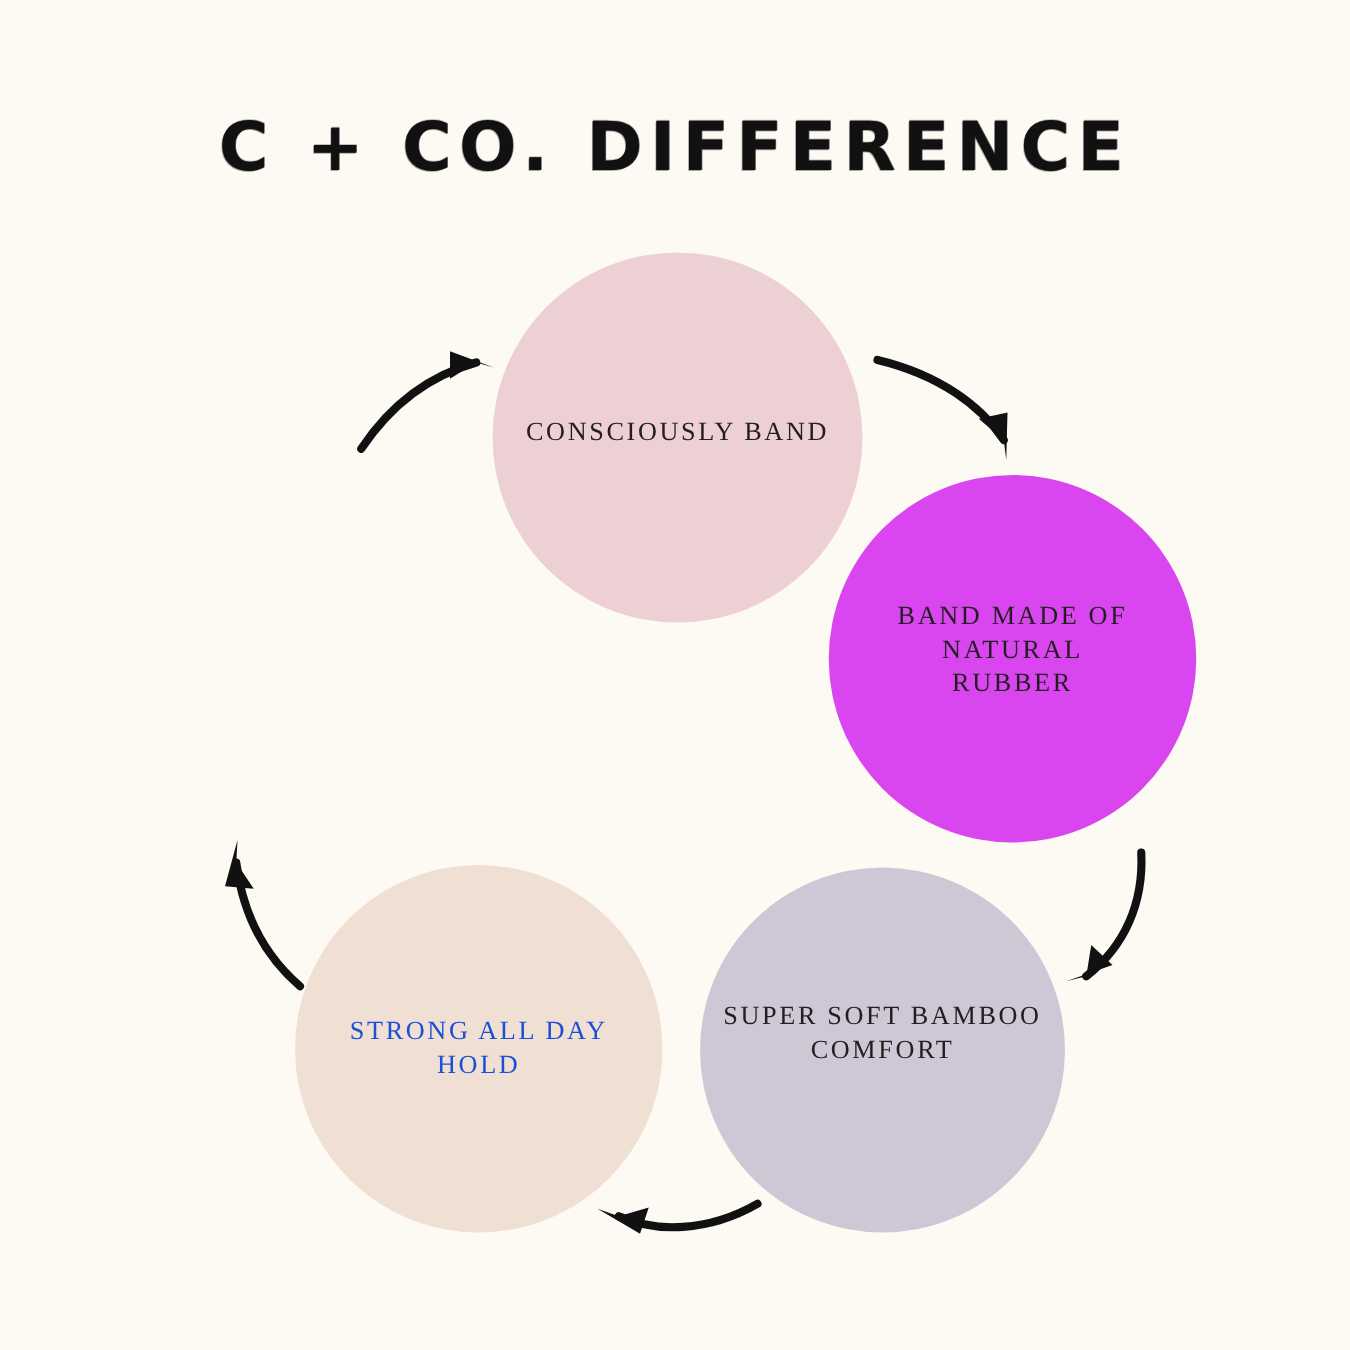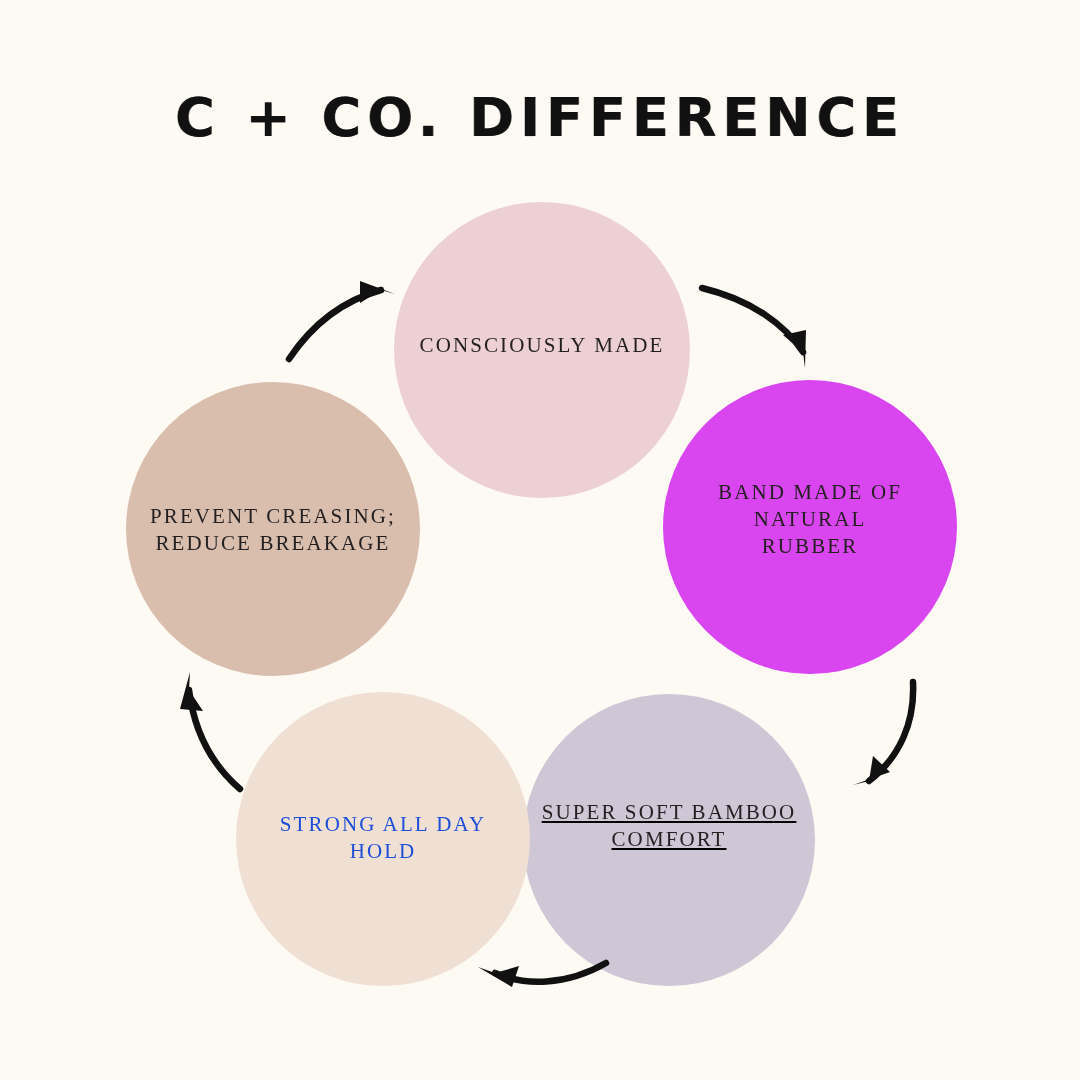--- a/index.html
+++ b/index.html
@@ -67,24 +67,23 @@
   #c-pink .label { transform: translateY(-5px); }
 
   #c-blue {
     left: 663px; top: 380px;
     width: 294px; height: 294px;
     background: #C5C9D2;
   }
   #c-blue .label { transform: translateY(-8px); }
 
   #c-lavender {
-    left: 523px; top: 694px;
+    left: 560px; top: 694px;
     width: 292px; height: 292px;
     background: #CFC6D6;
-    text-decoration: underline;
   }
   #c-lavender .label { transform: translateY(-14px); }
 
   #c-cream {
     left: 236px; top: 692px;
     width: 294px; height: 294px;
     background: #F0DFD3;
   }
   #c-cream .label { transform: translateY(-1px); }
 
@@ -105,42 +104,38 @@
   }
 </style>
 </head>
 <body>
 
 <div id="canvas" style="background: rgb(253, 250, 244);">
 
   <div id="title">C + CO. DIFFERENCE</div>
 
   <div class="circle" id="c-pink" style="background: rgb(237, 208, 211);">
-    <div class="label" style="color: rgb(35, 31, 32);">CONSCIOUSLY MADE</div>
+    <div class="label" style="color: rgb(35, 31, 32);">CONSCIOUSLY BAND</div>
   </div>
 
   <div class="circle" id="c-blue" style="background: #d946ef;">
     <div class="label" style="color: rgb(35, 31, 32);">BAND MADE OF NATURAL
 RUBBER</div>
   </div>
 
   <div class="circle" id="c-lavender" style="background: rgb(207, 198, 214);">
     <div class="label" style="color: rgb(35, 31, 32);">SUPER SOFT BAMBOO
 COMFORT</div>
   </div>
 
   <div class="circle" id="c-cream" style="background: rgb(240, 223, 211);">
     <div class="label" style="color: #1d4ed8;">STRONG ALL DAY
 HOLD</div>
   </div>
 
-  <div class="circle" id="c-tan" style="background: rgb(217, 190, 174);">
-    <div class="label" style="color: rgb(35, 31, 32);">PREVENT CREASING;
-REDUCE BREAKAGE</div>
-  </div>
 
   <svg id="arrows" viewBox="0 0 1080 1080">
 
     <g>
       <path d="M 702,288 C 752,300 785,325 803,352" fill="none" stroke="#111111" stroke-width="6.5" stroke-linecap="round"></path>
       <path d="M 803,352 L 783,335 L 806,330 L 805,368 Z" fill="#111111"></path>
     </g>
 
     <g>
       <path d="M 913,682 C 915,722 900,757 869,781" fill="none" stroke="#111111" stroke-width="6.5" stroke-linecap="round"></path>

